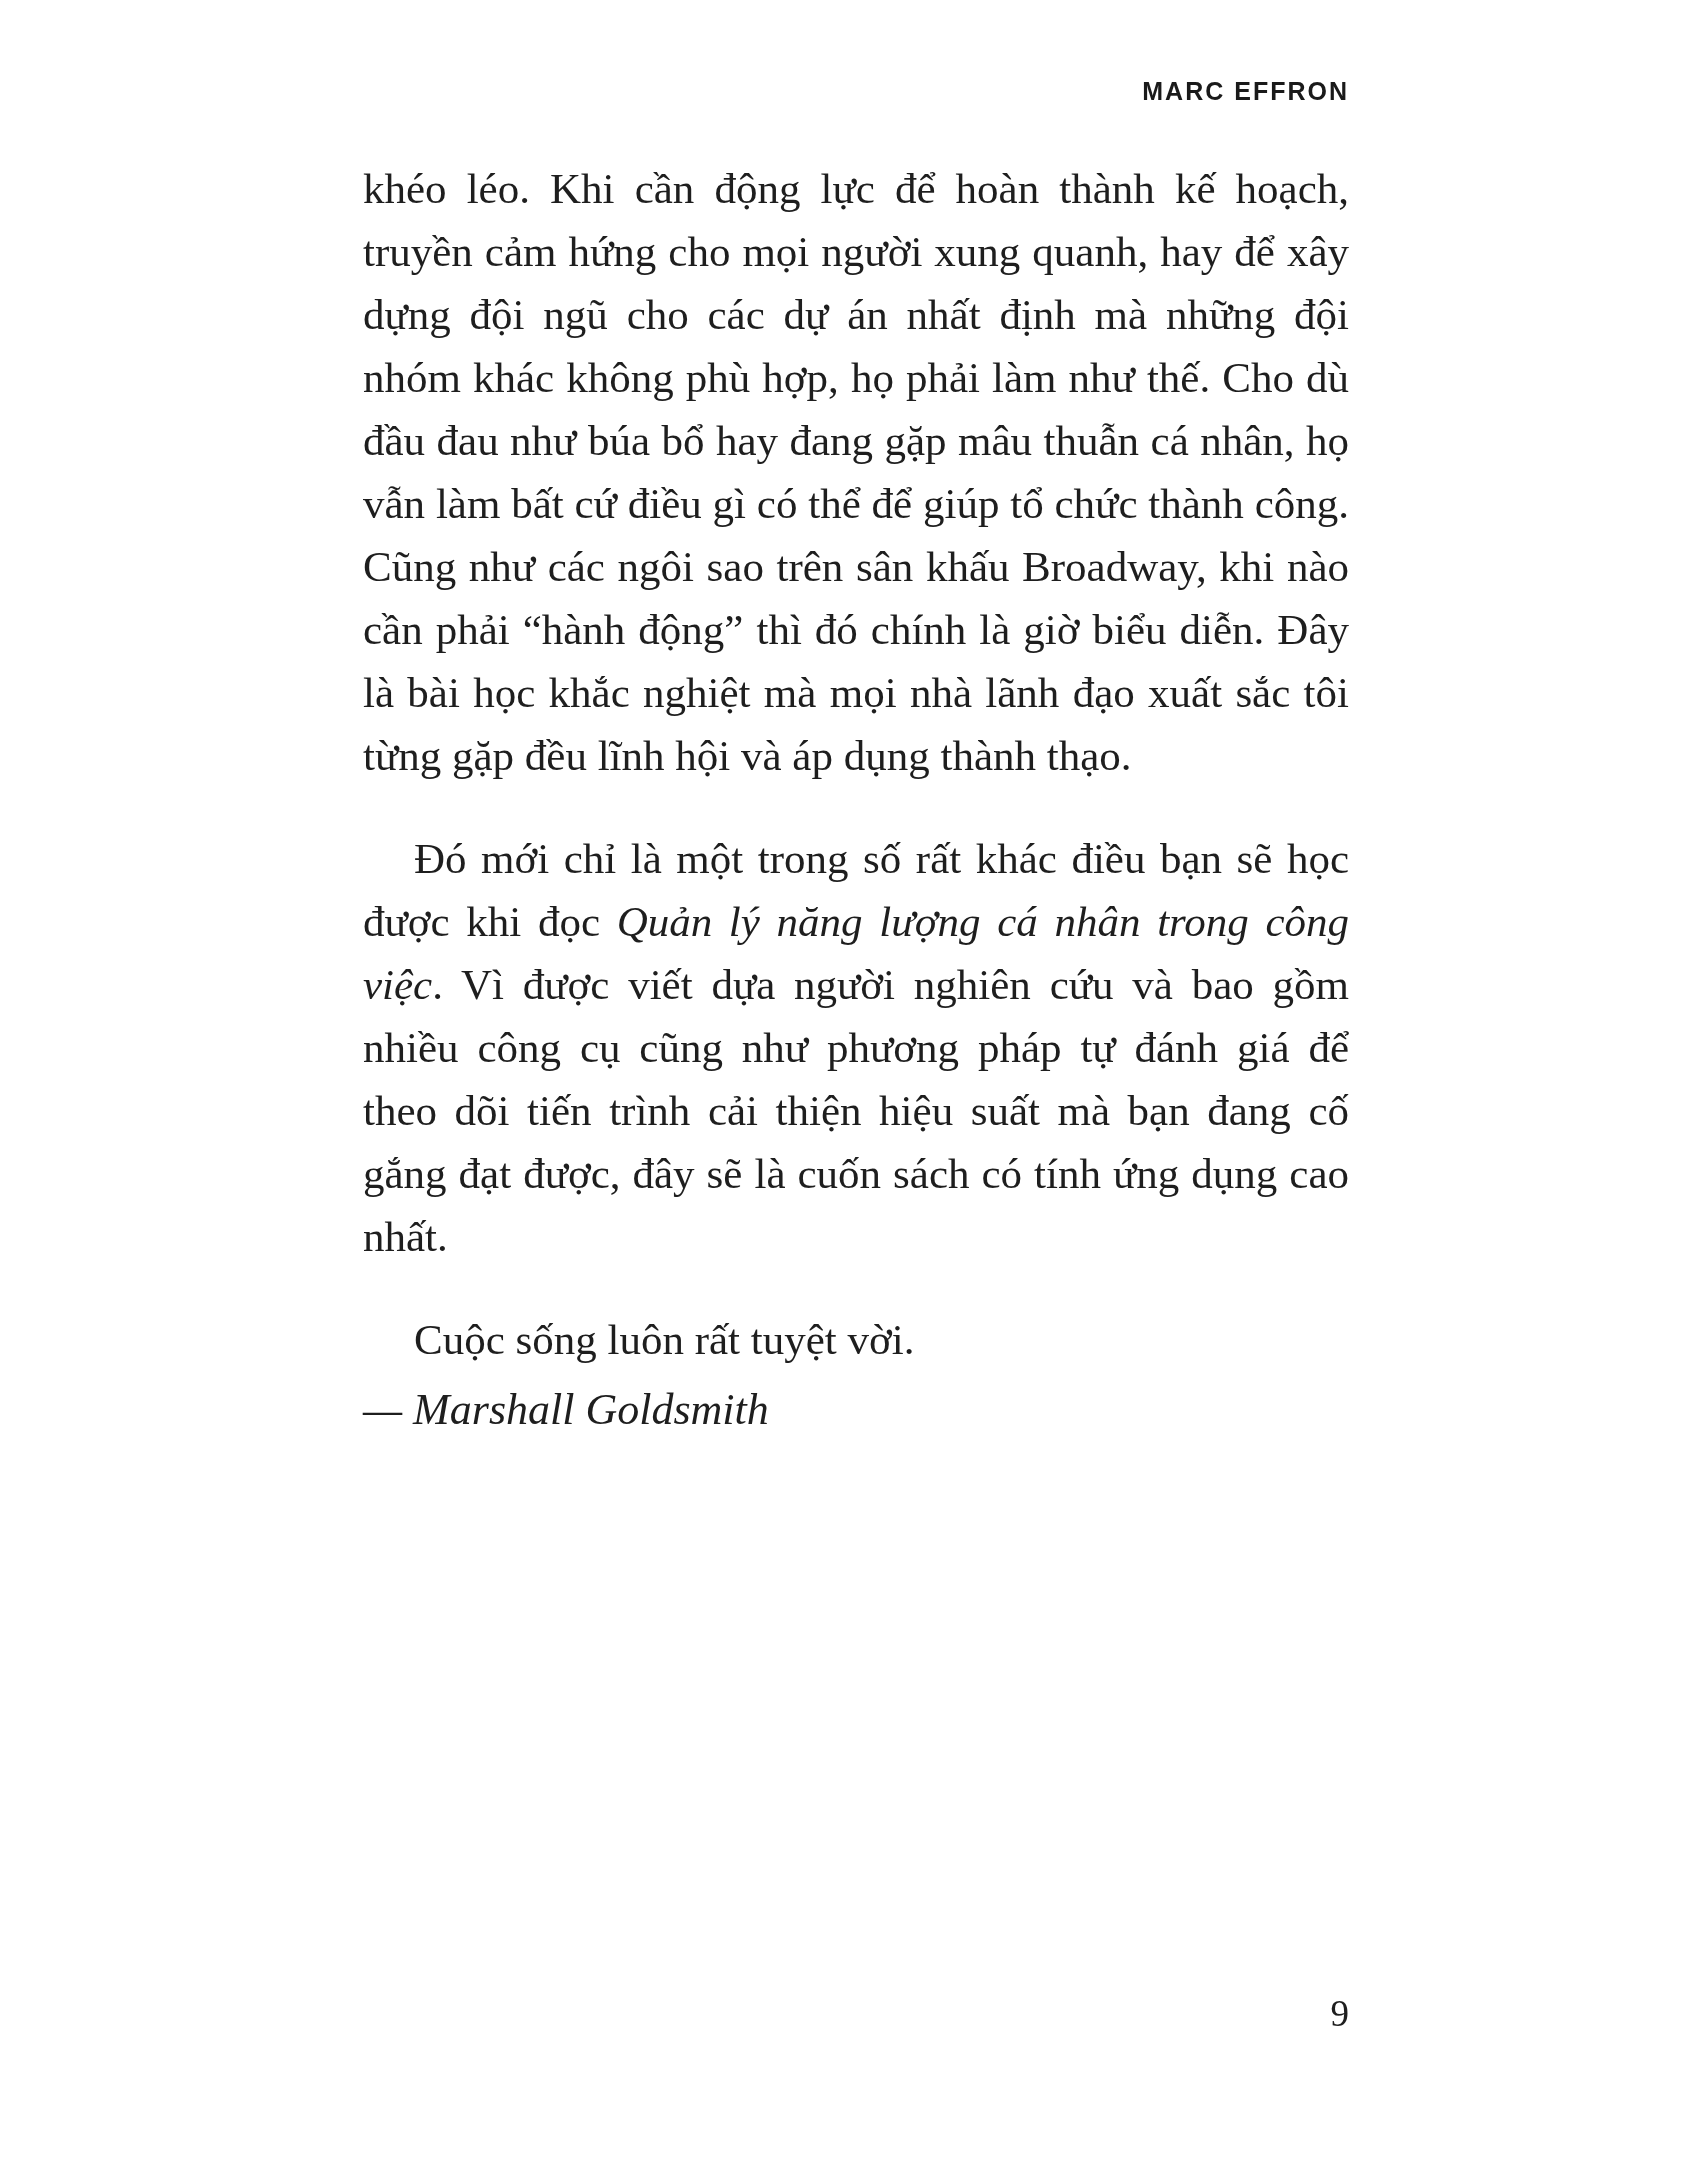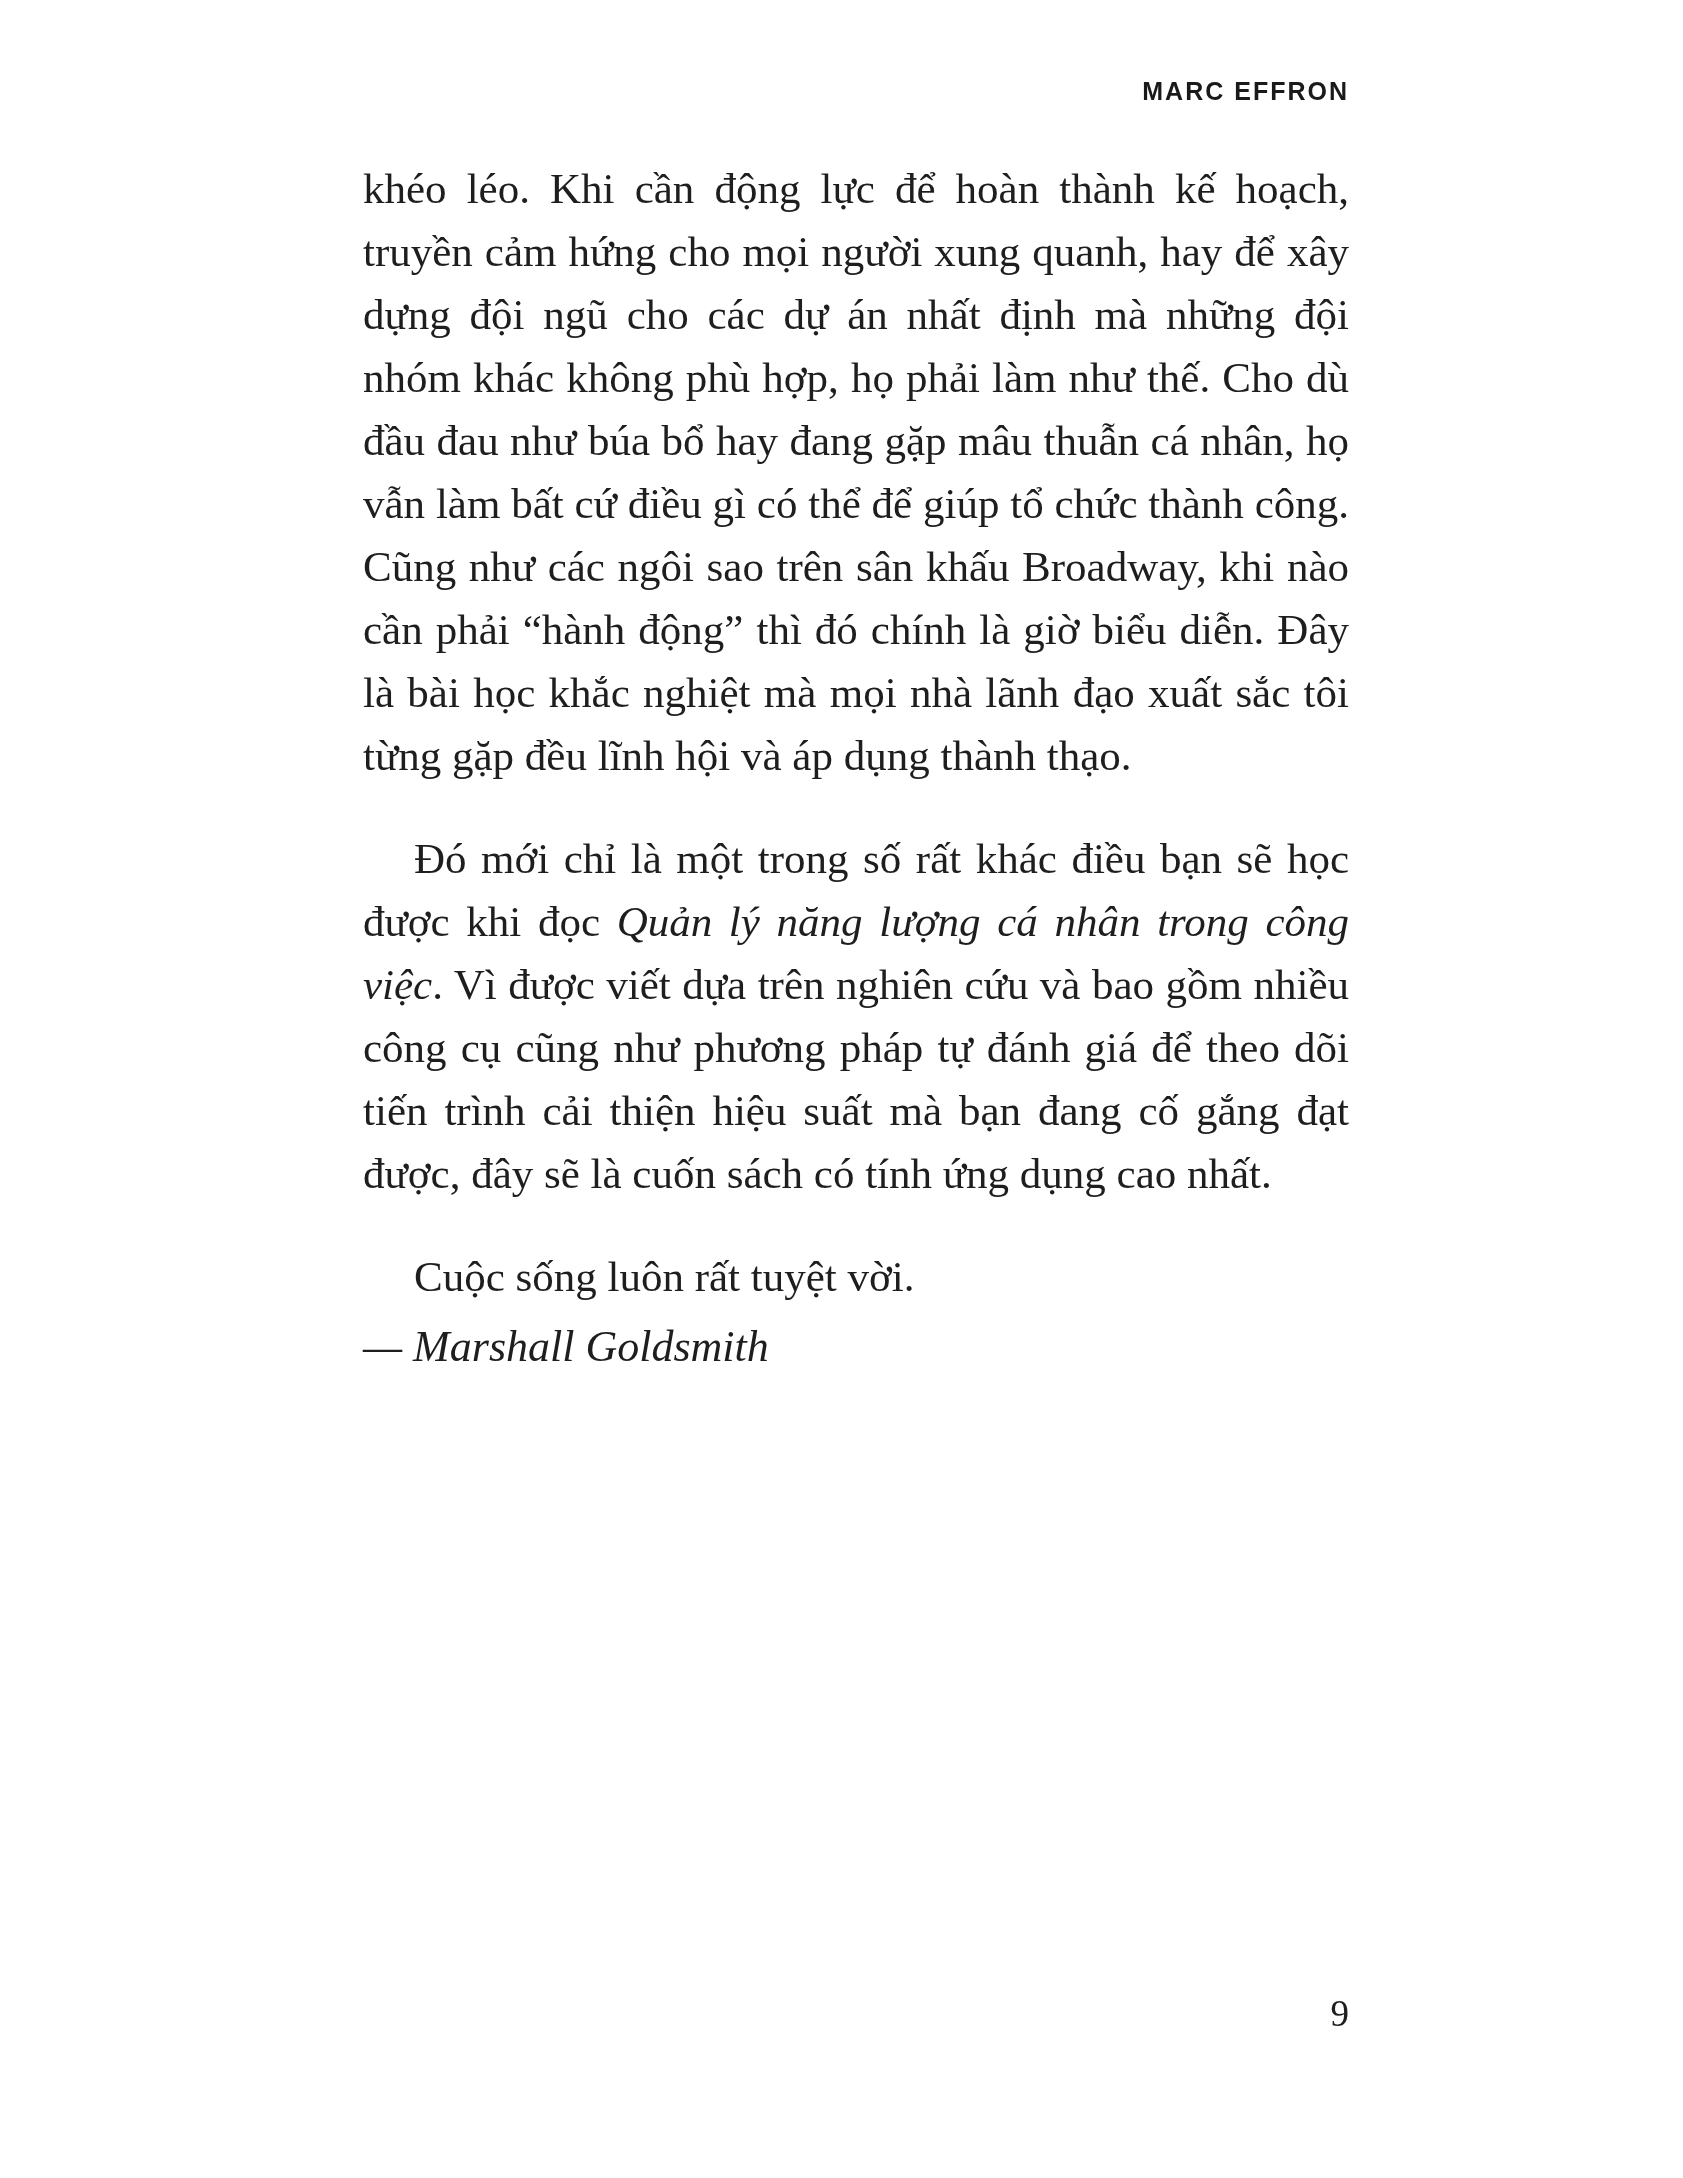--- a/index.html
+++ b/index.html
@@ -74,21 +74,21 @@
 <body>
 
 <div class="page">
 
   <div class="running-header">MARC EFFRON</div>
 
   <div class="body-text">
 
     <p>khéo léo. Khi cần động lực để hoàn thành kế hoạch, truyền cảm hứng cho mọi người xung quanh, hay để xây dựng đội ngũ cho các dự án nhất định mà những đội nhóm khác không phù hợp, họ phải làm như thế. Cho dù đầu đau như búa bổ hay đang gặp mâu thuẫn cá nhân, họ vẫn làm bất cứ điều gì có thể để giúp tổ chức thành công. Cũng như các ngôi sao trên sân khấu Broadway, khi nào cần phải “hành động” thì đó chính là giờ biểu diễn. Đây là bài học khắc nghiệt mà mọi nhà lãnh đạo xuất sắc tôi từng gặp đều lĩnh hội và áp dụng thành thạo.</p>
 
-    <p class="indent"><span>Đó mới chỉ là một trong số rất khác điều bạn sẽ học được khi đọc </span><span class="italic">Quản lý năng lượng cá nhân trong công việc</span><span>. Vì được viết dựa trên nghiên cứu và bao gồm nhiều công cụ cũng như phương pháp tự đánh giá để theo dõi tiến trình cải thiện hiệu suất mà bạn đang cố gắng đạt được, đây sẽ là cuốn sách có tính ứng dụng cao nhất.</span></p>
+    <p class="indent"><span>Đó mới chỉ là một trong số rất khác điều bạn sẽ học được khi đọc </span><span class="italic">Quản lý năng lượng cá nhân trong công việc</span><span>. Vì được viết dựa người nghiên cứu và bao gồm nhiều công cụ cũng như phương pháp tự đánh giá để theo dõi tiến trình cải thiện hiệu suất mà bạn đang cố gắng đạt được, đây sẽ là cuốn sách có tính ứng dụng cao nhất.</span></p>
 
 
     <p class="indent closing-line">Cuộc sống luôn rất tuyệt vời.</p>
 
     <p class="attribution">— Marshall Goldsmith</p>
 
 
   </div>
 
   <div class="page-number">9</div>

